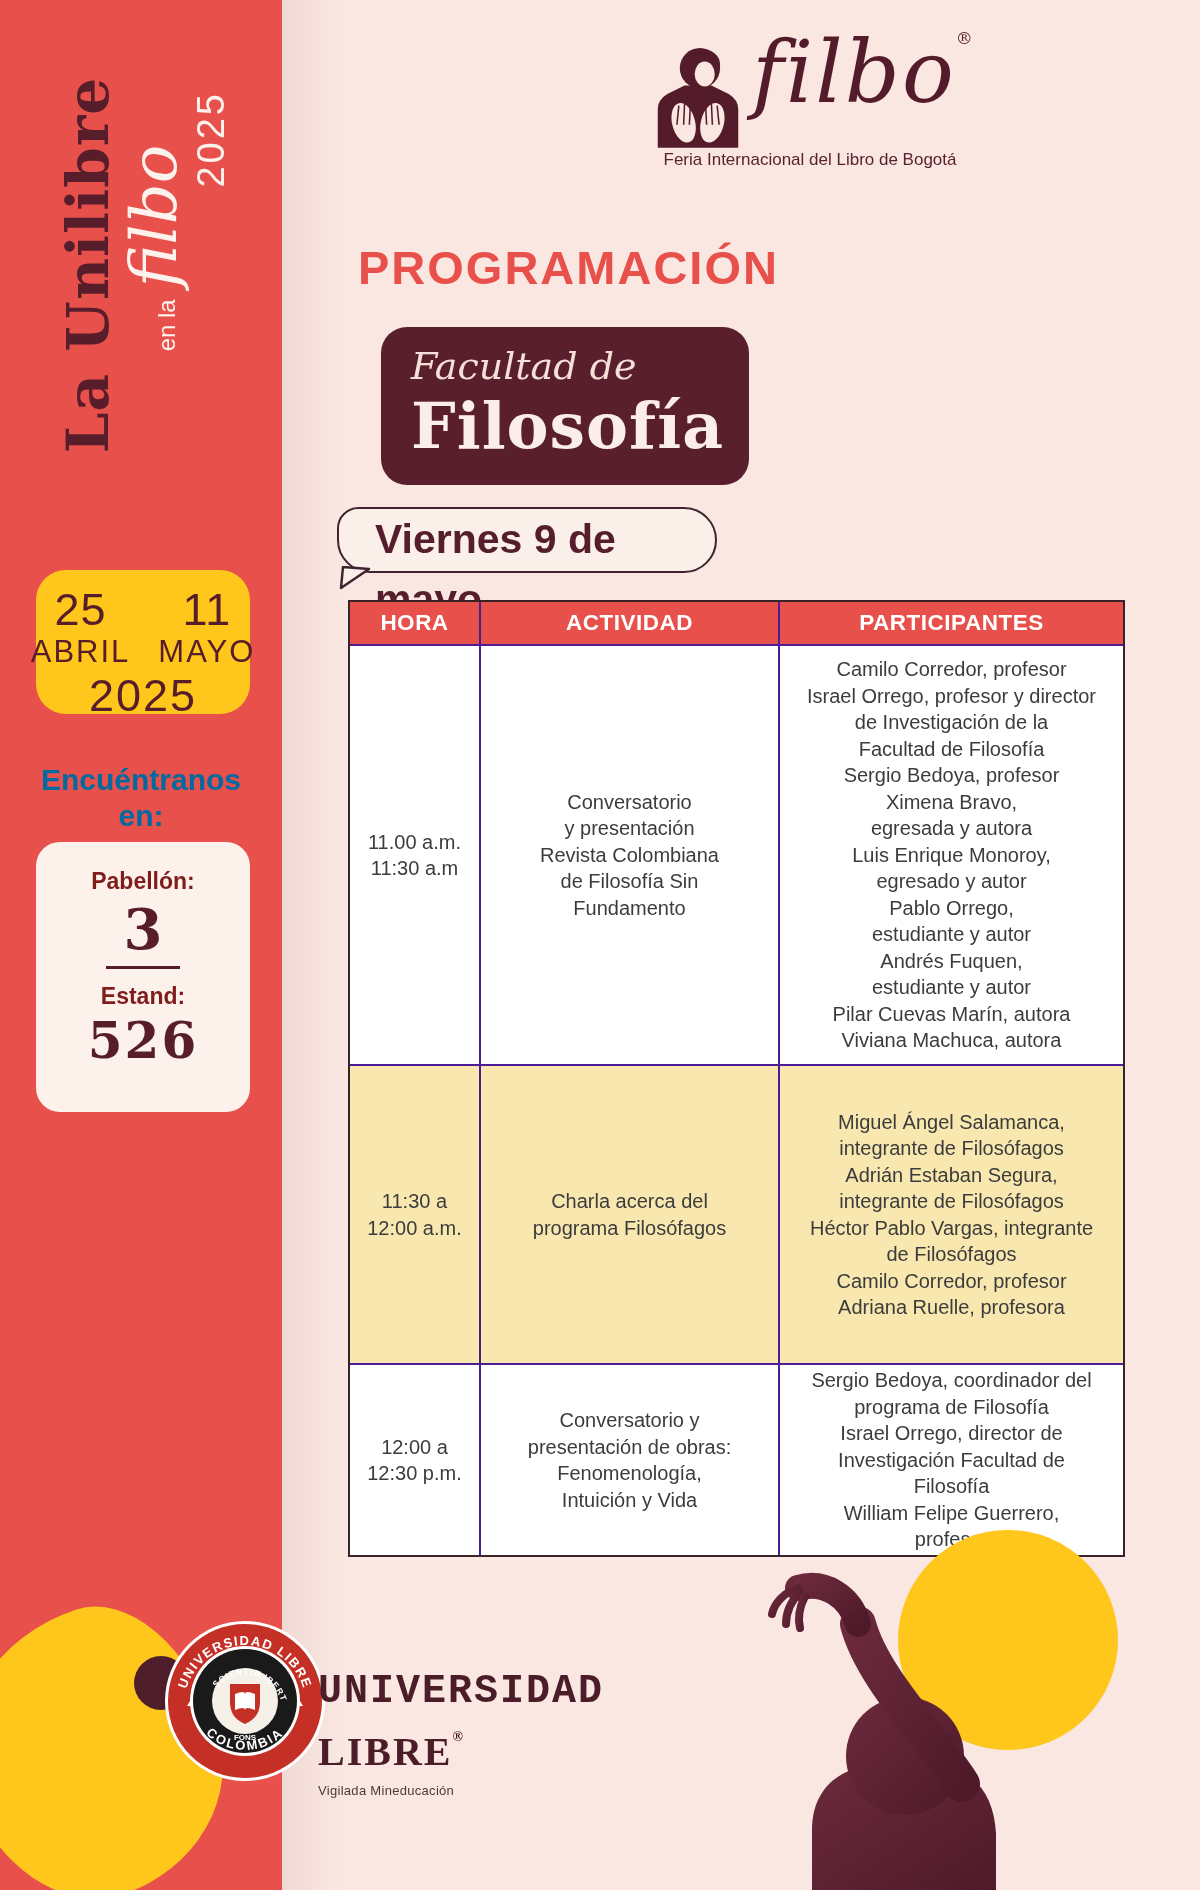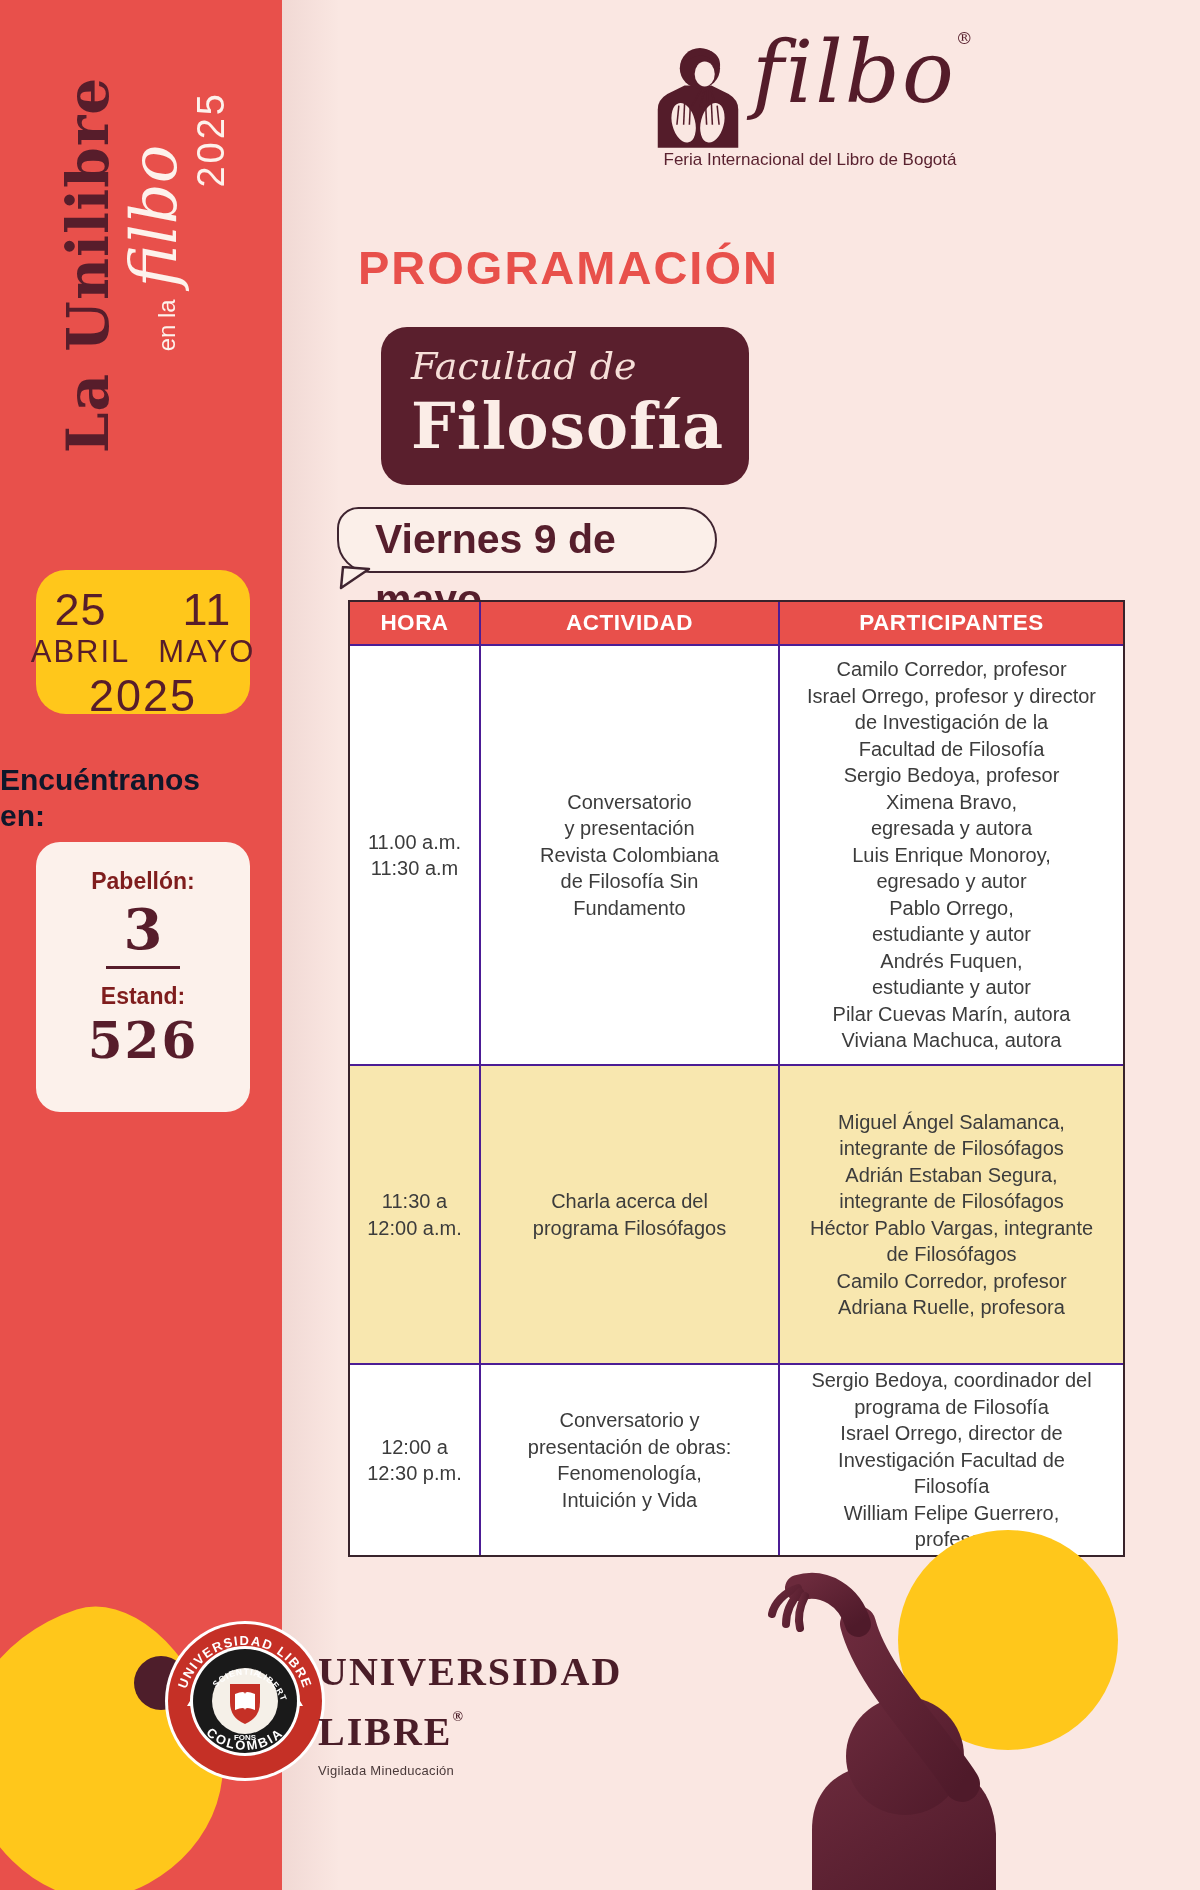--- a/index.html
+++ b/index.html
@@ -24,22 +24,22 @@
 
   .date-box { position:absolute; left:36px; top:570px; width:214px; height:144px;
     background:#FFC71B; border-radius:30px; color:#571D2B; padding-top:16px; }
   .date-grid { display:flex; justify-content:center; align-items:flex-start; gap:14px; }
   .date-col { text-align:center; }
   .date-num { font-size:45px; line-height:48px; letter-spacing:1px; }
   .date-mon { font-size:31px; line-height:36px; letter-spacing:2px; }
   .date-sep { width:3px; height:40px; background:#571D2B; margin-top:6px; border-radius:2px; }
   .date-year { text-align:center; font-size:45px; line-height:52px; letter-spacing:2px; }
 
-  .find-us { position:absolute; left:0; top:762px; width:282px; 
-    color:#0f172a; font-weight:bold; font-size:30px; line-height:36px; white-space:pre-line; }
+  .find-us { position:absolute; left:0; top:762px; width:282px; text-align:center;
+    color:#0369a1; font-weight:bold; font-size:30px; line-height:36px; white-space:pre-line; }
 
   .loc-box { position:absolute; left:36px; top:842px; width:214px; height:270px;
     background:#FCF1EB; border-radius:24px; text-align:center; padding-top:22px; }
   .loc-label { color:#7f1d1d; font-weight:bold; font-size:23px; line-height:34px; }
   .loc-value-1 { font-family:"DejaVu Serif", serif; font-weight:bold; font-size:56px;
     line-height:62px; color:#571D2B; }
   .loc-divider { width:74px; height:3px; background:#571D2B; margin:6px auto 10px auto; }
   .loc-value-2 { font-family:"DejaVu Serif", serif; font-weight:bold; font-size:50px;
     line-height:56px; color:#571D2B; letter-spacing:2px; }
 
@@ -78,22 +78,22 @@
     white-space:pre-line; }
   .hl { background:#F8E7AF; }
 
   
   .blob { position:absolute; left:-36px; top:1612px; width:255px; height:285px;
     background:#FFC71B; border-radius:62% 38% 55% 45% / 48% 55% 45% 52%; transform:rotate(-18deg); }
   .dark-dot { position:absolute; left:134px; top:1656px; width:54px; height:54px;
     border-radius:50%; background:#4E1E2B; }
   .seal { position:absolute; left:164px; top:1620px; }
   .wordmark { position:absolute; left:318px; top:1650px; color:#4A1D28; }
-  .wm-1 { font-family:Liberation Serif, serif; font-weight:bold; font-size:40px;
-    line-height:44px; letter-spacing:2px; }
+  .wm-1 { font-family:Liberation Mono, monospace; font-weight:bold; font-size:40px;
+    line-height:44px; letter-spacing:2px;margin-top:20px; }
   .wm-2 { font-family:"Liberation Serif", serif; font-weight:bold; font-size:40px;
     line-height:46px; letter-spacing:2px; }
   .wm-2 sup { font-size:14px; vertical-align:24px; letter-spacing:0; }
   .wm-note { font-size:13px; color:#3E3E3E; margin-top:8px; letter-spacing:0.3px; color:#4A3A3A; }
   .figure { position:absolute; left:700px; top:1512px; }
 </style>
 </head>
 <body>
 
 <div class="poster">

